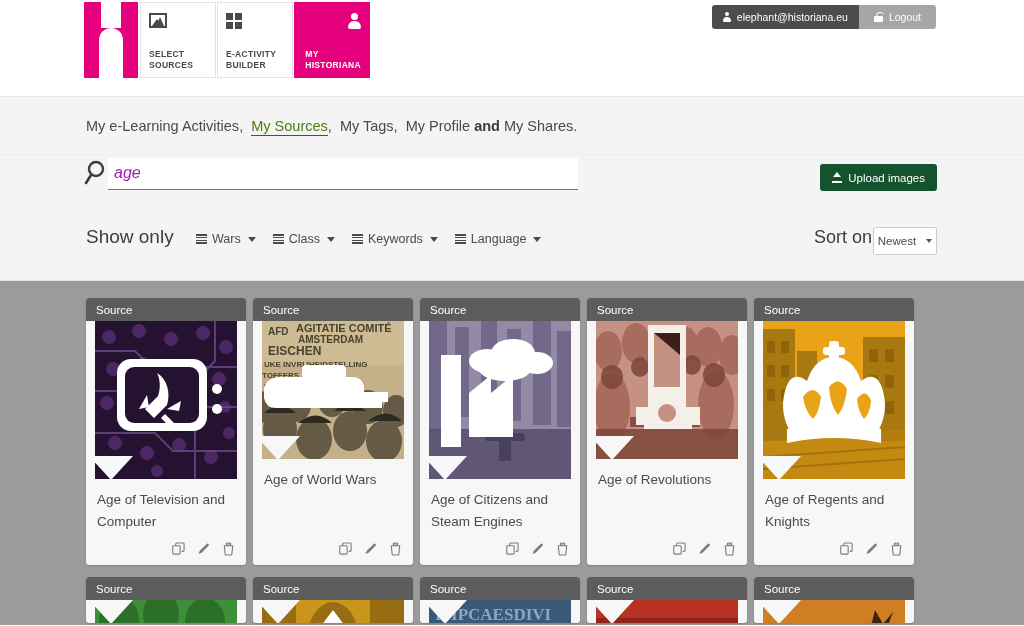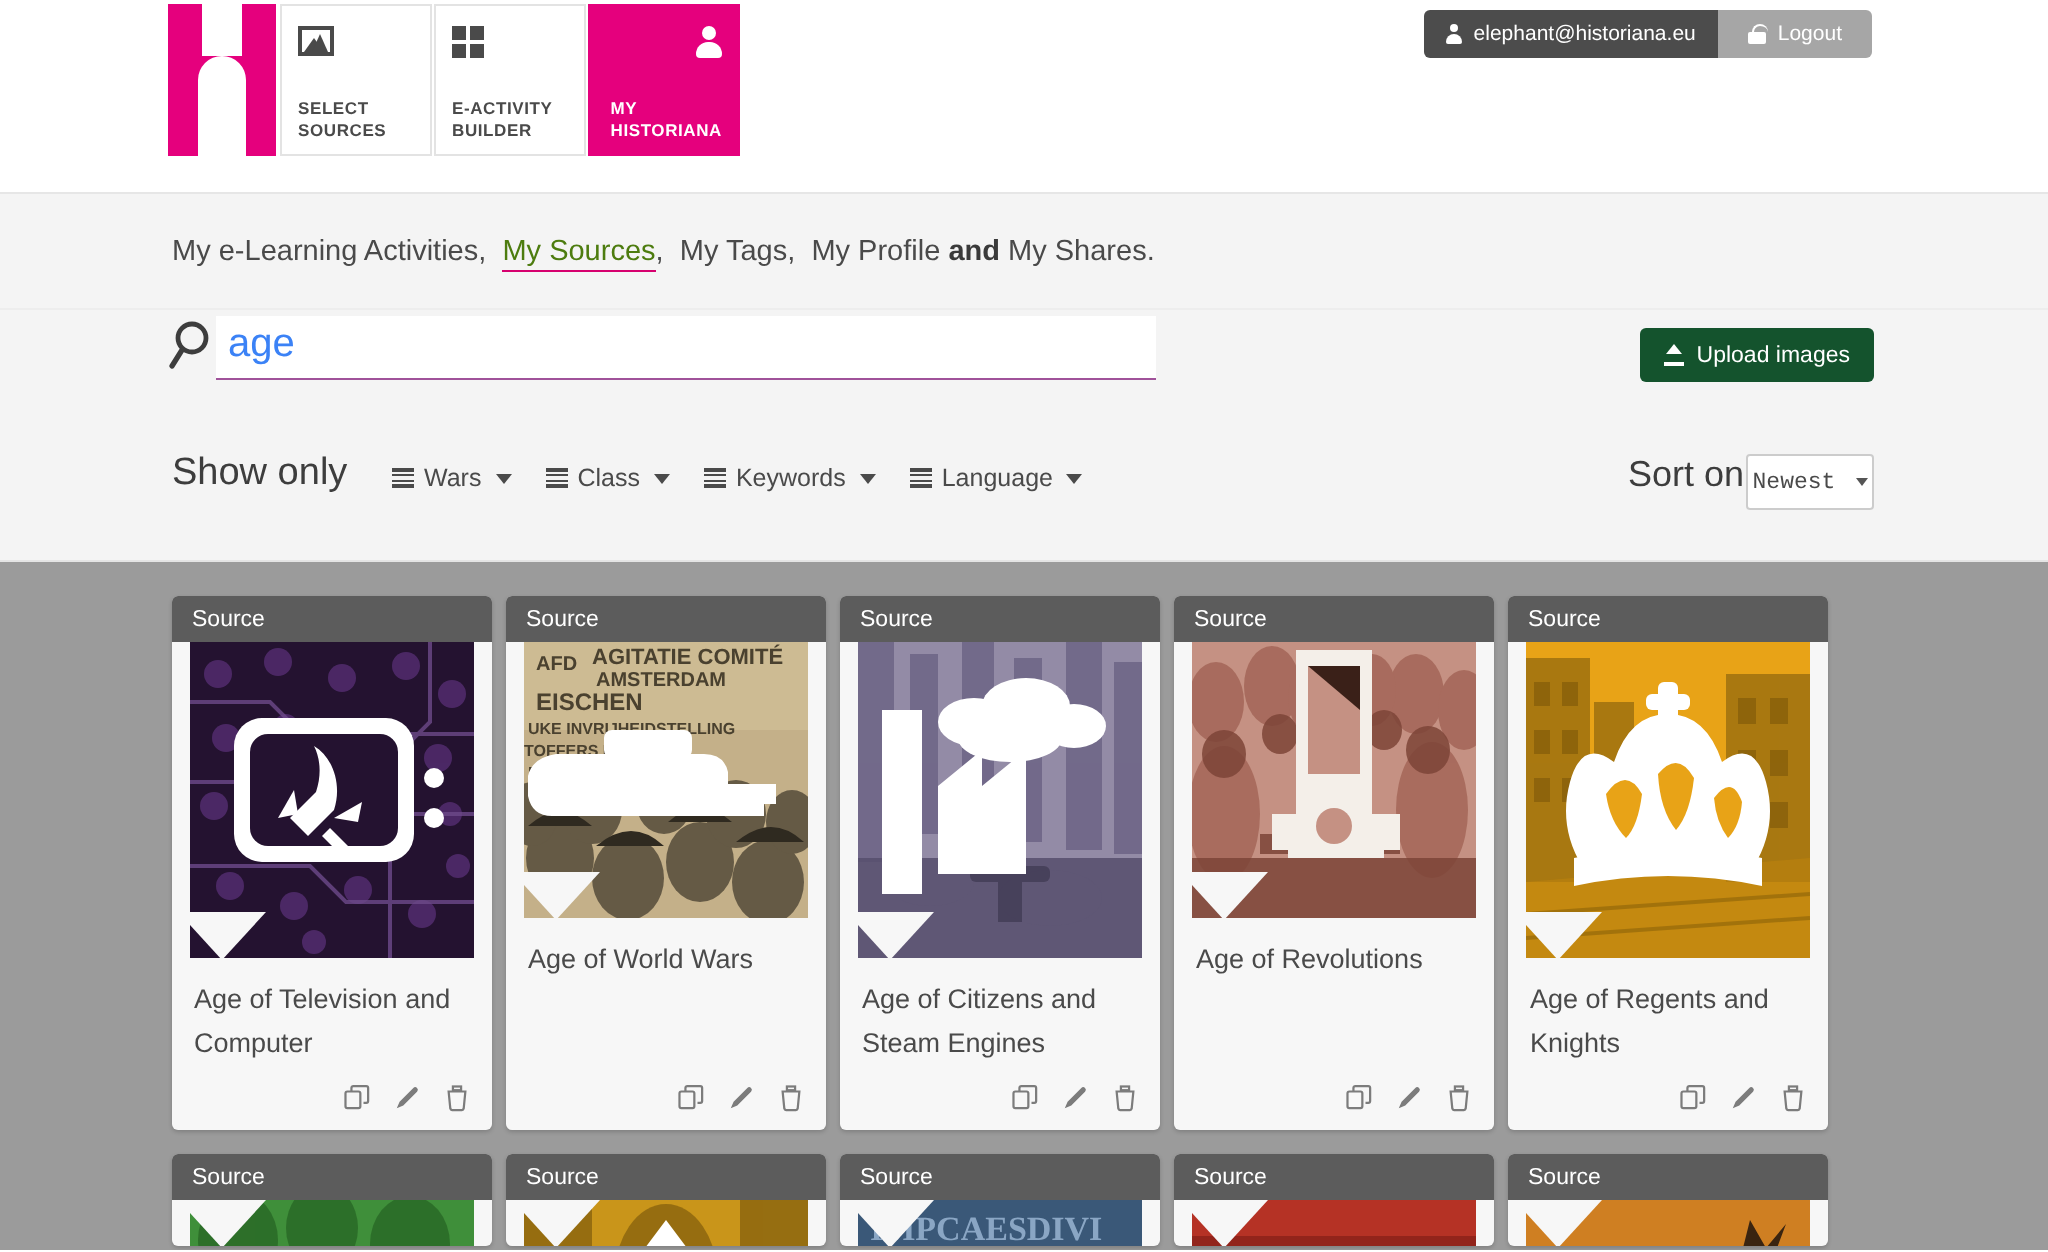--- a/index.html
+++ b/index.html
@@ -192,25 +192,26 @@
     align-items: flex-end;
     width: 494px;
   }
   .search-icon-svg { width: 24px; height: 26px; color: #3d3d3d; flex: 0 0 auto; margin-bottom: 4px;}
   .search-input {
     flex: 1;
     height: 32px;
     border: none;
     border-bottom: 1.5px solid #a0529a;
     background: #ffffff;
-    font-size: 20px;
-    color: #3b82f6;
+    font-size: 16px;
+    color: #a21caf;
     padding: 0 6px 2px 6px;
     font-family: "Liberation Sans", sans-serif;
     outline: none;
+    font-style: italic;
   }
   .upload-btn {
     position: absolute;
     right: 87px; top: 9px;
     height: 27px;
     background: #14532d;
     color: #ffffff;
     border: none;
     border-radius: 3px;
     font-size: 11.5px;
@@ -275,21 +276,20 @@
     position: absolute;
     right: 87px; top: 19px;
     width: 64px; height: 28px;
     background: #ffffff;
     border: 1px solid #cccccc;
     border-radius: 2px;
     font-size: 11.5px;
     color: #4a4a4a;
     display: flex; align-items: center; justify-content: center; gap: 8px;
     cursor: pointer;
-    font-family: Liberation Mono, monospace;
   }
   .sort-select .caret-down {
     border-top-color: #555;
     border-left-width: 3.5px; border-right-width: 3.5px; border-top-width: 4.5px;
   }
 
   
   .grid-area {
     background: #9b9b9b;
     height: 344px;

